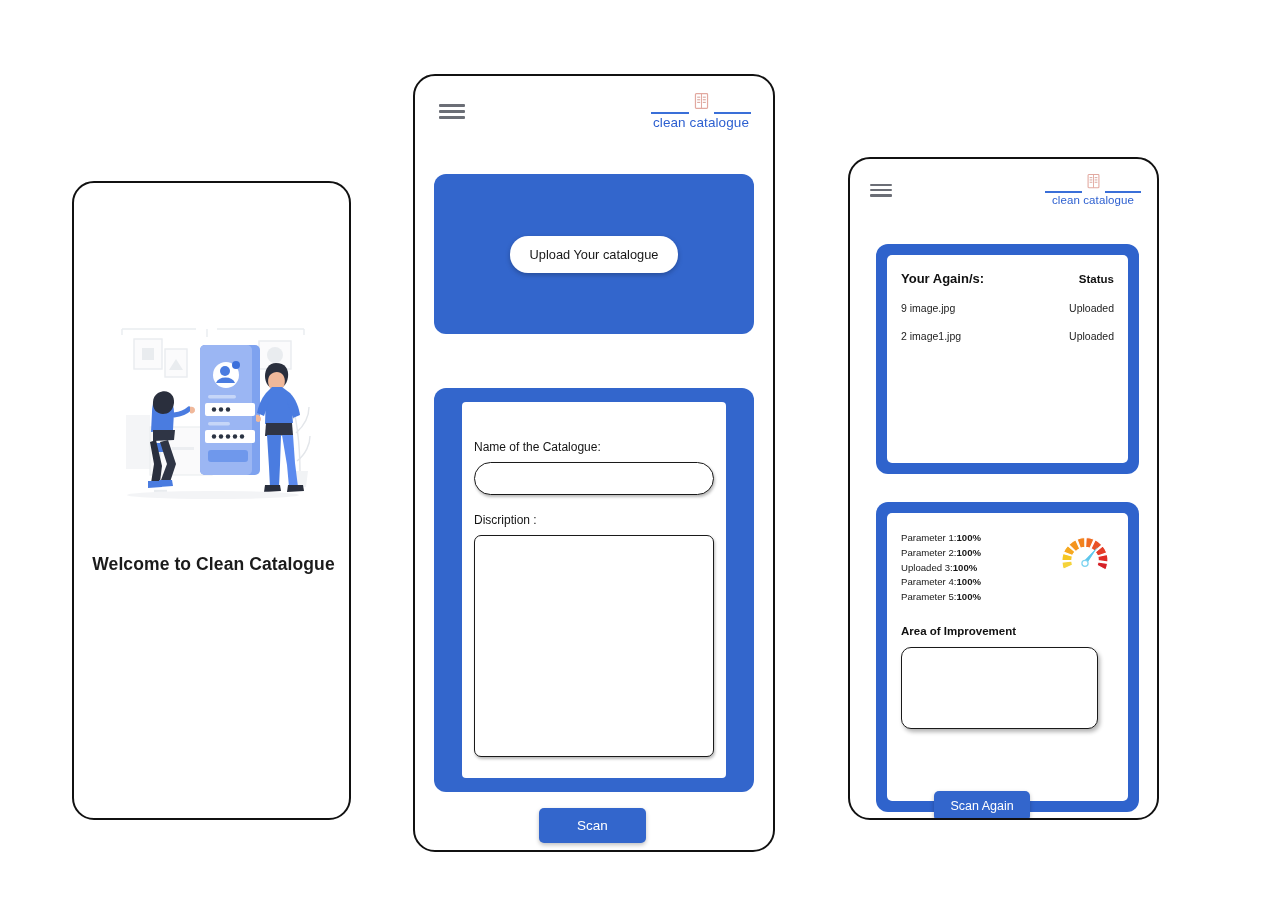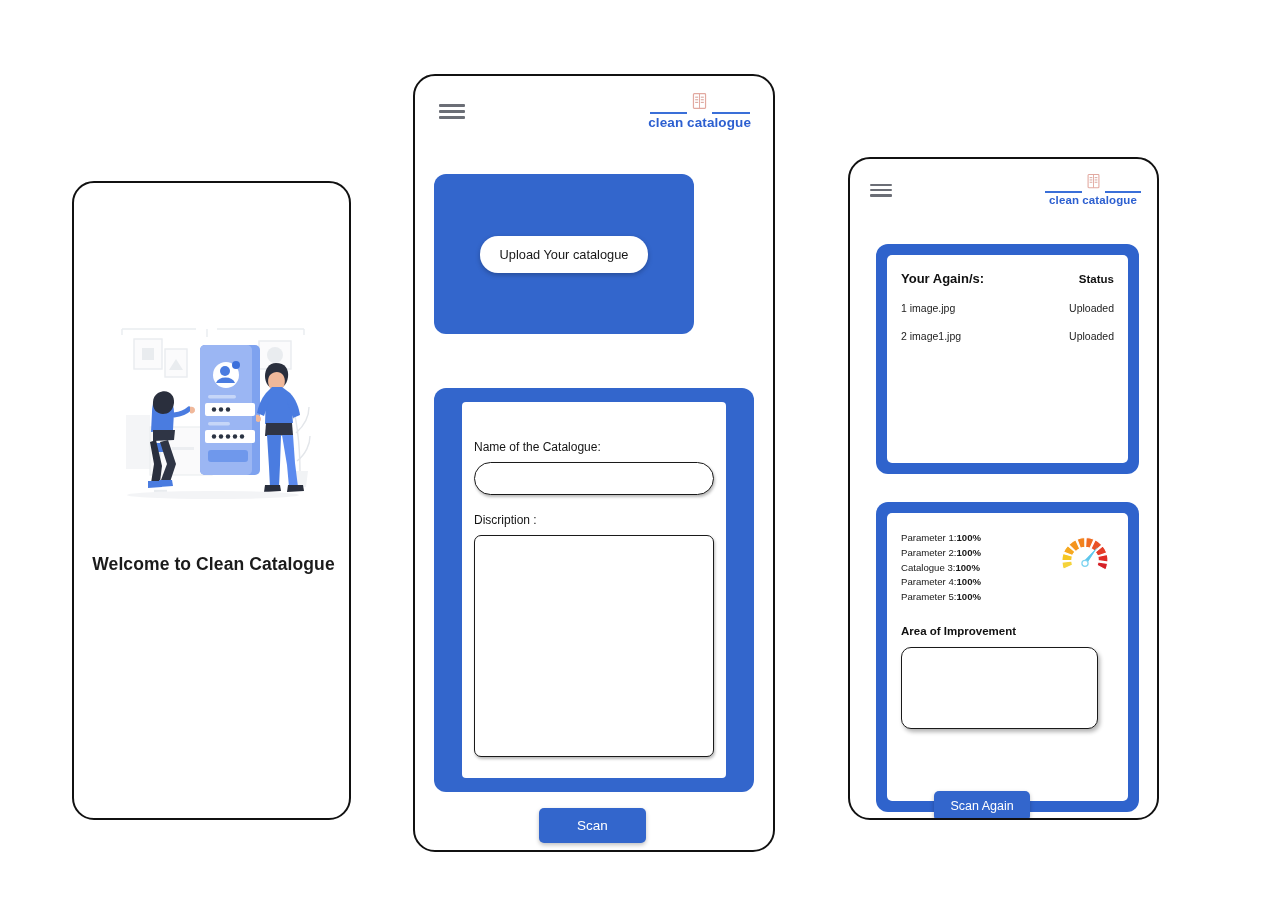--- a/index.html
+++ b/index.html
@@ -167,34 +167,34 @@
     background: #3a6fd8;
   }
   .logo-book {
     position: relative;
     z-index: 2;
     background: #ffffff;
     padding: 0 3px;
   }
   .logo-text {
     font-size: 13.5px;
-    font-weight: 700;
+    font-weight: 400;
     color: #2c5fd0;
     letter-spacing: .1px;
     line-height: 1;
     margin-top: 1px;
   }
   #phone-result .logo-text { font-size: 11.5px; }
 
   
   .upload-panel {
     position: absolute;
     left: 19px;
     top: 98px;
-    width: 260px;
+    width: 320px;
     height: 160px;
     background: #3366cc;
     border-radius: 12px;
     display: flex;
     align-items: center;
     justify-content: center;
   }
   .upload-pill {
     background: #ffffff;
     border: none;
@@ -550,21 +550,21 @@
   </div>
 
   <div class="files-card">
     <div class="files-inner">
       <div class="files-row">
         <div class="files-head-left">Your Again/s:</div>
         <div class="files-head-right">Status</div>
       </div>
 
       <div class="files-row files-item">
-        <div class="files-item-name">1 image.jpg</div>
+        <div class="files-item-name">9 image.jpg</div>
         <div class="files-item-status">Uploaded</div>
       </div>
 
       <div class="files-row files-item">
         <div class="files-item-name">2 image1.jpg</div>
         <div class="files-item-status">Uploaded</div>
       </div>
     </div>
   </div>
 
@@ -572,21 +572,21 @@
     <div class="score-inner">
 
       <div class="param-list">
         <div class="param-line">
           <span>Parameter 1:</span><b>100%</b>
         </div>
         <div class="param-line">
           <span>Parameter 2:</span><b>100%</b>
         </div>
         <div class="param-line">
-          <span>Catalogue 3:</span><b>100%</b>
+          <span>Uploaded 3:</span><b>100%</b>
         </div>
         <div class="param-line">
           <span>Parameter 4:</span><b>100%</b>
         </div>
         <div class="param-line">
           <span>Parameter 5:</span><b>100%</b>
         </div>
       </div>
 
       <div class="gauge">

